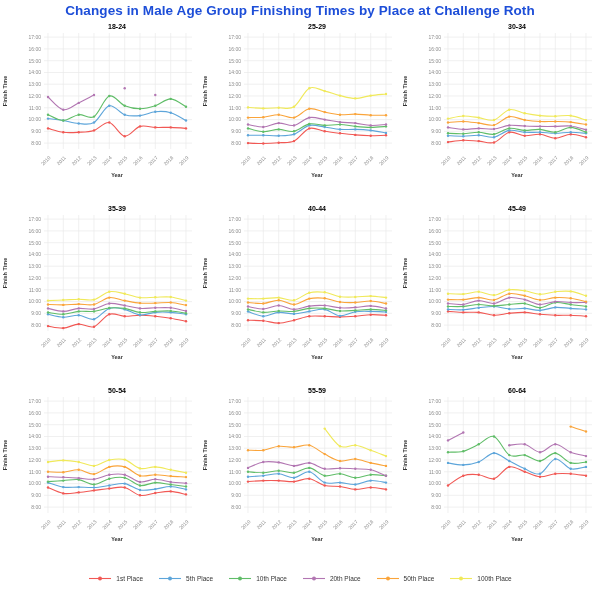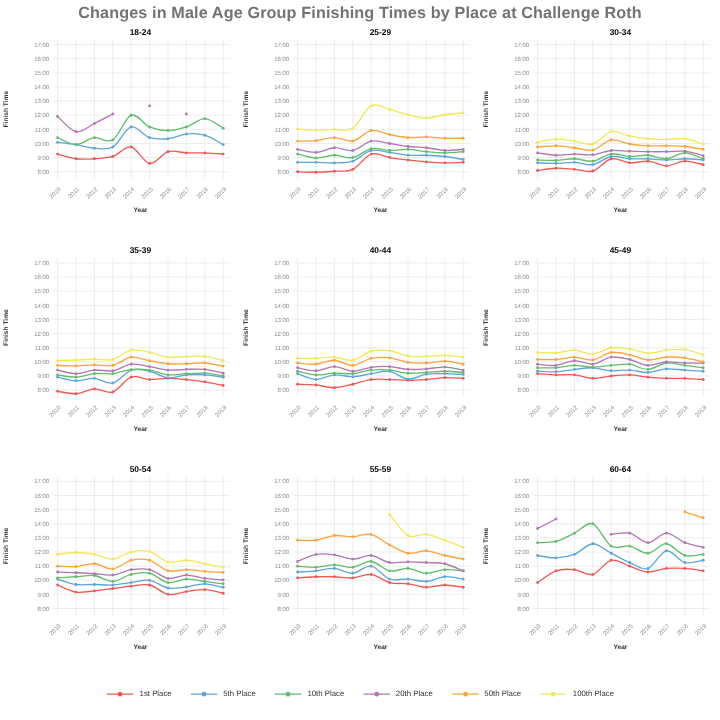--- a/index.html
+++ b/index.html
@@ -1,19 +1,19 @@
 <!DOCTYPE html>
 <html><head>
 <meta charset="utf-8">
 <style>
   html,body{margin:0;padding:0;background:#fff;}
   body{width:600px;height:600px;overflow:hidden;position:relative;
        font-family:"Liberation Sans","DejaVu Sans",sans-serif;}
   .fig-title{position:absolute;top:3px;left:0;right:0;text-align:center;
-             font-size:13.5px;font-weight:bold;color:#737373;letter-spacing:.1px;}
+             font-size:13.5px;font-weight:bold;color:#1d4ed8;letter-spacing:.1px;}
   #grid{position:absolute;top:20px;left:0;width:600px;height:546px;
         display:grid;grid-template-columns:repeat(3,200px);grid-template-rows:repeat(3,182px);}
   #legend{position:absolute;top:574px;left:0;width:600px;display:flex;
           justify-content:center;align-items:center;gap:15px;}
   .legend-item{display:flex;align-items:center;gap:4px;}
   .legend-label{font-size:6.5px;color:#333;}
   svg text{font-family:"Liberation Sans","DejaVu Sans",sans-serif;}
 </style>
 </head>
 <body>

